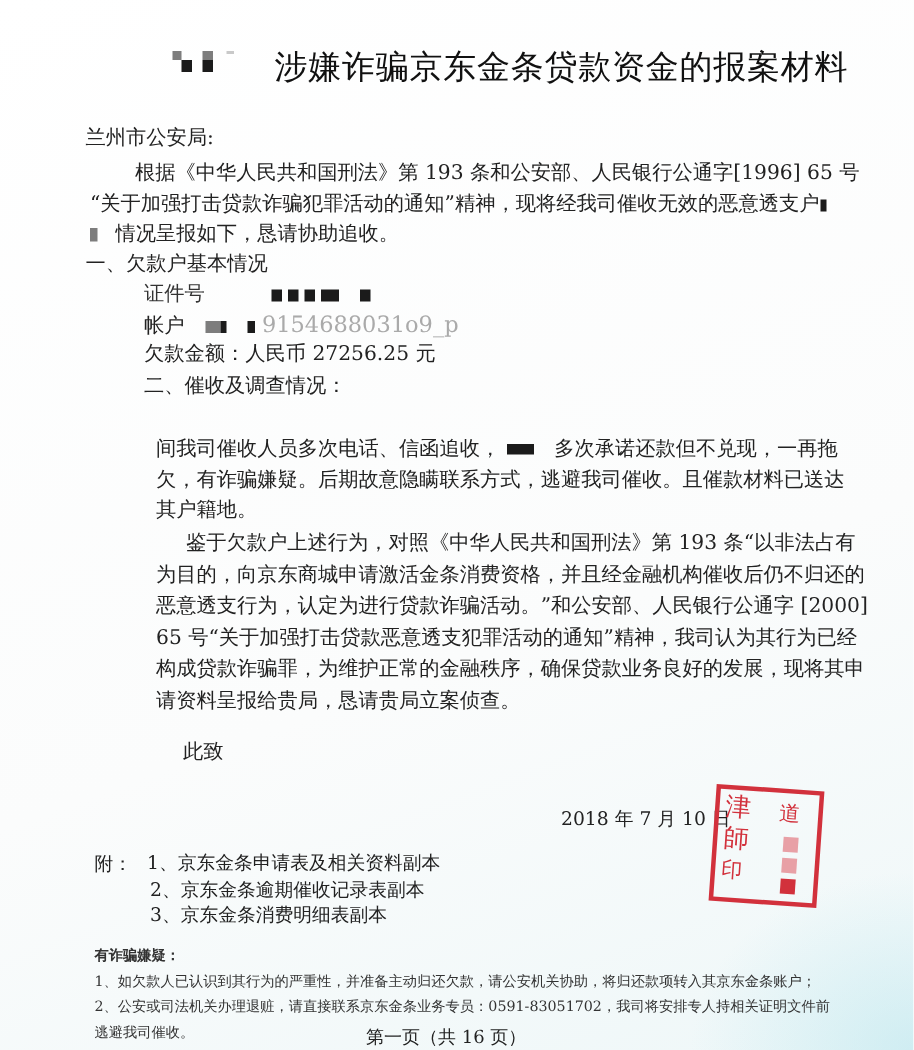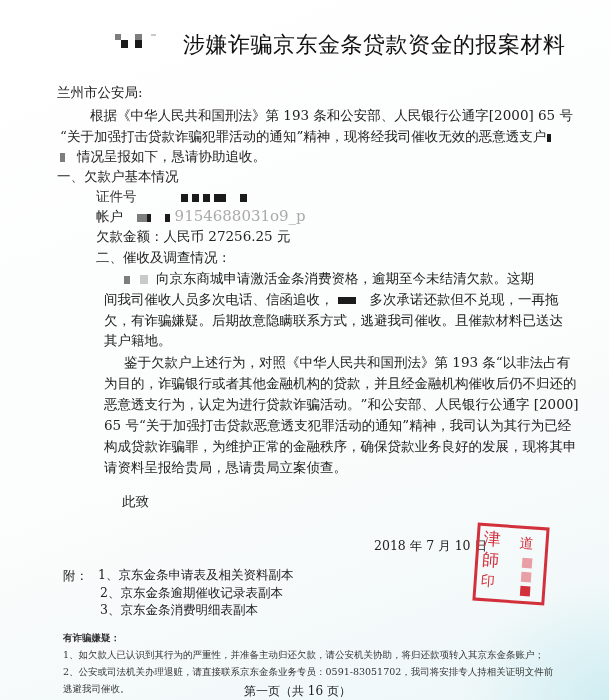--- a/index.html
+++ b/index.html
@@ -55,21 +55,21 @@
       <span class="redact" style="position:absolute;left:6px;top:6px;width:7px;height:8px;"></span>
       <span class="redact grey" style="position:absolute;left:20px;top:0;width:7px;height:6px;"></span>
       <span class="redact" style="position:absolute;left:20px;top:6px;width:7px;height:8px;"></span>
       <span class="redact light" style="position:absolute;left:36px;top:0;width:5px;height:2px;"></span>
     </div>
     <div class="title">涉嫌诈骗京东金条贷款资金的报案材料</div>
   </div>
 
   <div class="abs body-text" style="left:57px;top:82px;">兰州市公安局:</div>
 
-  <div class="abs body-text" style="left:90px;top:105px;">根据《中华人民共和国刑法》第 193 条和公安部、人民银行公通字[2000] 65 号</div>
+  <div class="abs body-text" style="left:90px;top:105px;">根据《中华人民共和国刑法》第 193 条和公安部、人民银行公通字[1996] 65 号</div>
   <div class="abs body-text" style="left:60px;top:126px;">
     <span>“关于加强打击贷款诈骗犯罪活动的通知”精神，现将经我司催收无效的恶意透支户</span><span class="redact" style="width:4px;height:8px;margin-left:1px;"></span>
   </div>
   <div class="abs body-text" style="left:60px;top:146px;">
     <span class="redact grey" style="width:5px;height:9px;margin-right:12px;"></span><span>情况呈报如下，恳请协助追收。</span>
   </div>
 
   <div class="abs body-text" style="left:57px;top:166px;">一、欠款户基本情况</div>
   <div class="abs body-text" style="left:96px;top:186px;">
     <span style="color:#333;">证件号</span>
@@ -83,31 +83,28 @@
       <span class="redact grey" style="width:10px;height:8px;"></span><span class="redact" style="width:4px;height:8px;margin-right:14px;"></span><span class="redact" style="width:5px;height:8px;"></span>
       <span style="color:#aaa;font-size:15px;">9154688031o9_p</span>
     </span>
   </div>
   <div class="abs body-text" style="left:96px;top:226px;">
     <span>欠款金额：</span><span>人民币 27256.25 元</span>
   </div>
 
   <div class="abs body-text" style="left:96px;top:247px;">二、催收及调查情况：</div>
 
-  <div class="abs body-text" style="left:124px;top:268px;">
-    <span class="redact grey" style="width:6px;height:8px;margin-right:10px;"></span><span class="redact light" style="width:8px;height:9px;margin-right:8px;"></span><span>向京东商城申请激活金条消费资格，逾期至今未结清欠款。这期</span>
-  </div>
   <div class="abs body-text" style="left:104px;top:289px;">
     <span>间我司催收人员多次电话、信函追收，</span><span class="redact" style="width:18px;height:7px;margin:0 14px 0 4px;"></span><span>多次承诺还款但不兑现，一再拖</span>
   </div>
   <div class="abs body-text" style="left:104px;top:310px;">欠，有诈骗嫌疑。后期故意隐瞒联系方式，逃避我司催收。且催款材料已送达</div>
   <div class="abs body-text" style="left:104px;top:330px;">其户籍地。</div>
 
   <div class="abs body-text" style="left:124px;top:352px;">鉴于欠款户上述行为，对照《中华人民共和国刑法》第 193 条“以非法占有</div>
-  <div class="abs body-text" style="left:104px;top:373px;">为目的，诈骗银行或者其他金融机构的贷款，并且经金融机构催收后仍不归还的</div>
+  <div class="abs body-text" style="left:104px;top:373px;">为目的，向京东商城申请激活金条消费资格，并且经金融机构催收后仍不归还的</div>
   <div class="abs body-text" style="left:104px;top:394px;">恶意透支行为，认定为进行贷款诈骗活动。”和公安部、人民银行公通字 [2000]</div>
   <div class="abs body-text" style="left:104px;top:415px;">65 号“关于加强打击贷款恶意透支犯罪活动的通知”精神，我司认为其行为已经</div>
   <div class="abs body-text" style="left:104px;top:436px;">构成贷款诈骗罪，为维护正常的金融秩序，确保贷款业务良好的发展，现将其申</div>
   <div class="abs body-text" style="left:104px;top:457px;">请资料呈报给贵局，恳请贵局立案侦查。</div>
 
   <div class="abs body-text" style="left:122px;top:491px;">此致</div>
 
   <div class="abs body-text" style="left:374px;top:536px;font-size:12.5px;">2018 年 7 月 10 日</div>
 
   <div class="stamp">

